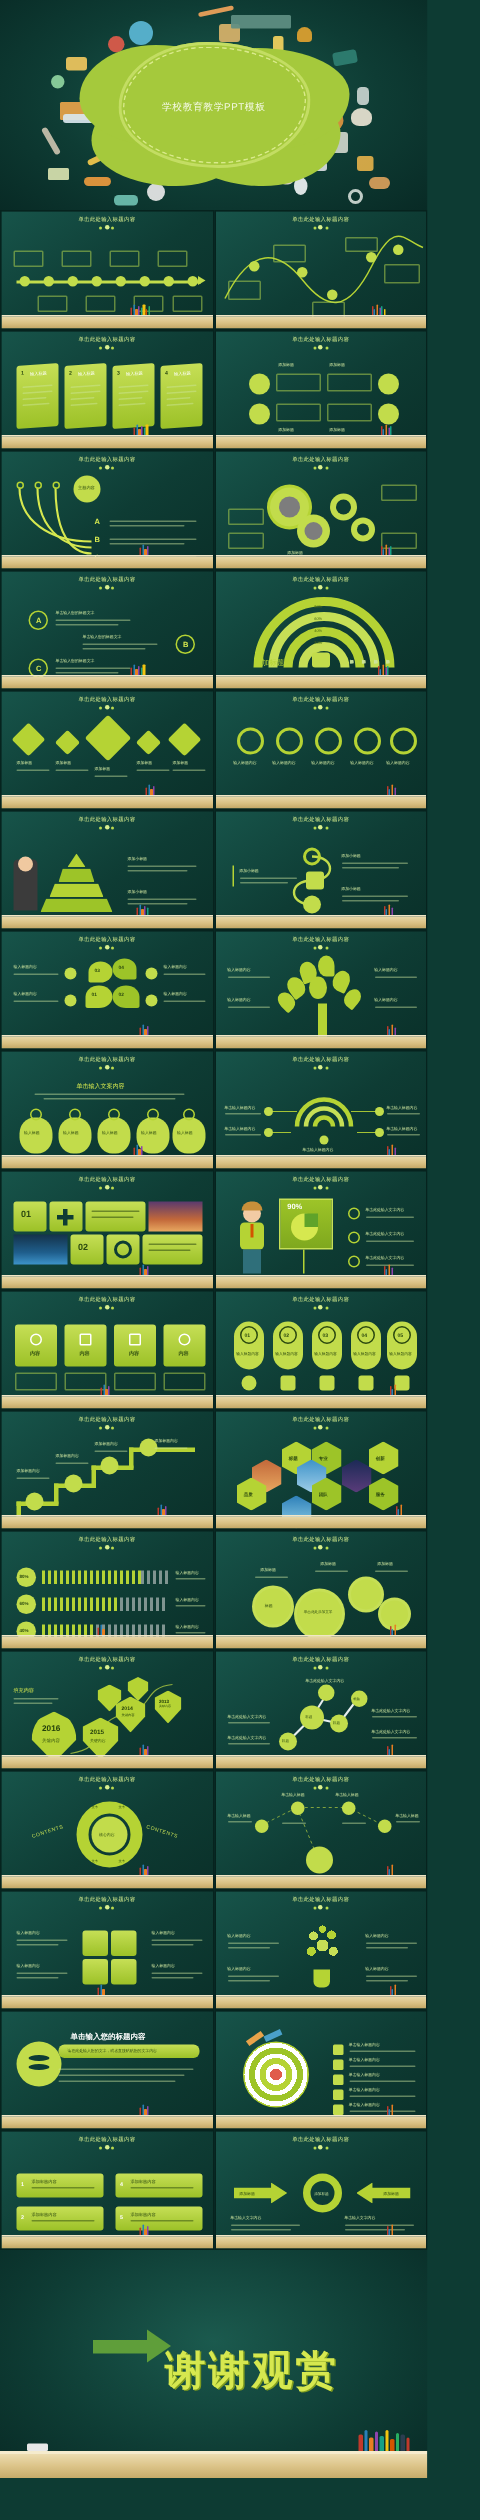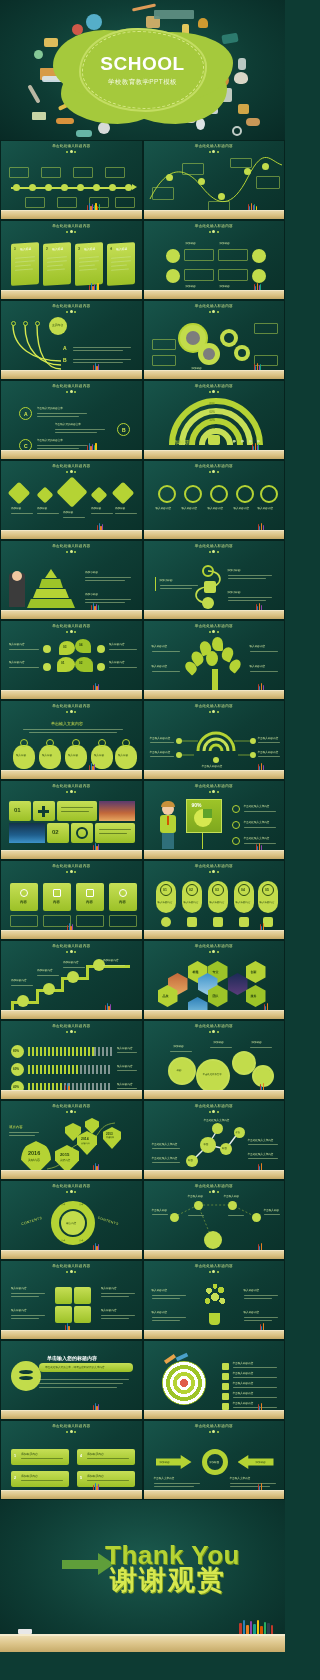--- a/index.html
+++ b/index.html
@@ -114,21 +114,20 @@
       <div class="doodle" style="left:32px;top:112px;width:14px;height:8px;background:#d9e2b0;border-radius:1px;"></div>
       <div class="doodle" style="left:186px;top:114px;width:10px;height:9px;background:#e8e1cf;border-radius:0 0 4px 4px;"></div>
       <div class="doodle" style="left:246px;top:118px;width:14px;height:8px;background:#d9a05b;border-radius:5px;"></div>
       <div class="doodle" style="left:76px;top:130px;width:16px;height:7px;background:#6fc0b1;border-radius:3px;"></div>
       <div class="doodle" style="left:154px;top:10px;width:40px;height:9px;background:#5f8f83;border-radius:1px;"></div>
       <div class="doodle" style="left:132px;top:6px;width:24px;height:3px;background:#f0a35a;transform:rotate(-12deg);"></div>
     </div>
 
     <div class="cloud"></div>
     <div class="cover-text">
-      <div class="bt-line2">SCHOOL</div>
       <div class="bt-sub">学校教育教学PPT模板</div>
     </div>
   </div>
 
   <div class="grid">
 
     <div class="slide">
       <div class="stitle">单击此处输入标题内容</div>
       <div class="sdots">
           <i></i>
@@ -1356,21 +1355,20 @@
           <span style="height:4px;background:#2980b9"></span>
         <span style="height:7px;background:#e67e22"></span>
       </div>
       <div class="shelf"></div>
     </div>
 
   </div>
 
   <div class="thanks">
     <div class="ty-arrow"></div>
-    <div class="ty-en">Thank You</div>
     <div class="ty-cn">谢谢观赏</div>
     <div class="ty-books">
       <span style="height:11px;background:#c0392b"></span>
         <span style="height:14px;background:#2980b9"></span>
       <span style="height:9px;background:#e67e22"></span>
         <span style="height:13px;background:#8e44ad"></span>
       <span style="height:10px;background:#16a085"></span>
         <span style="height:14px;background:#f1c40f"></span>
       <span style="height:8px;background:#d35400"></span>
         <span style="height:12px;background:#27ae60"></span>

